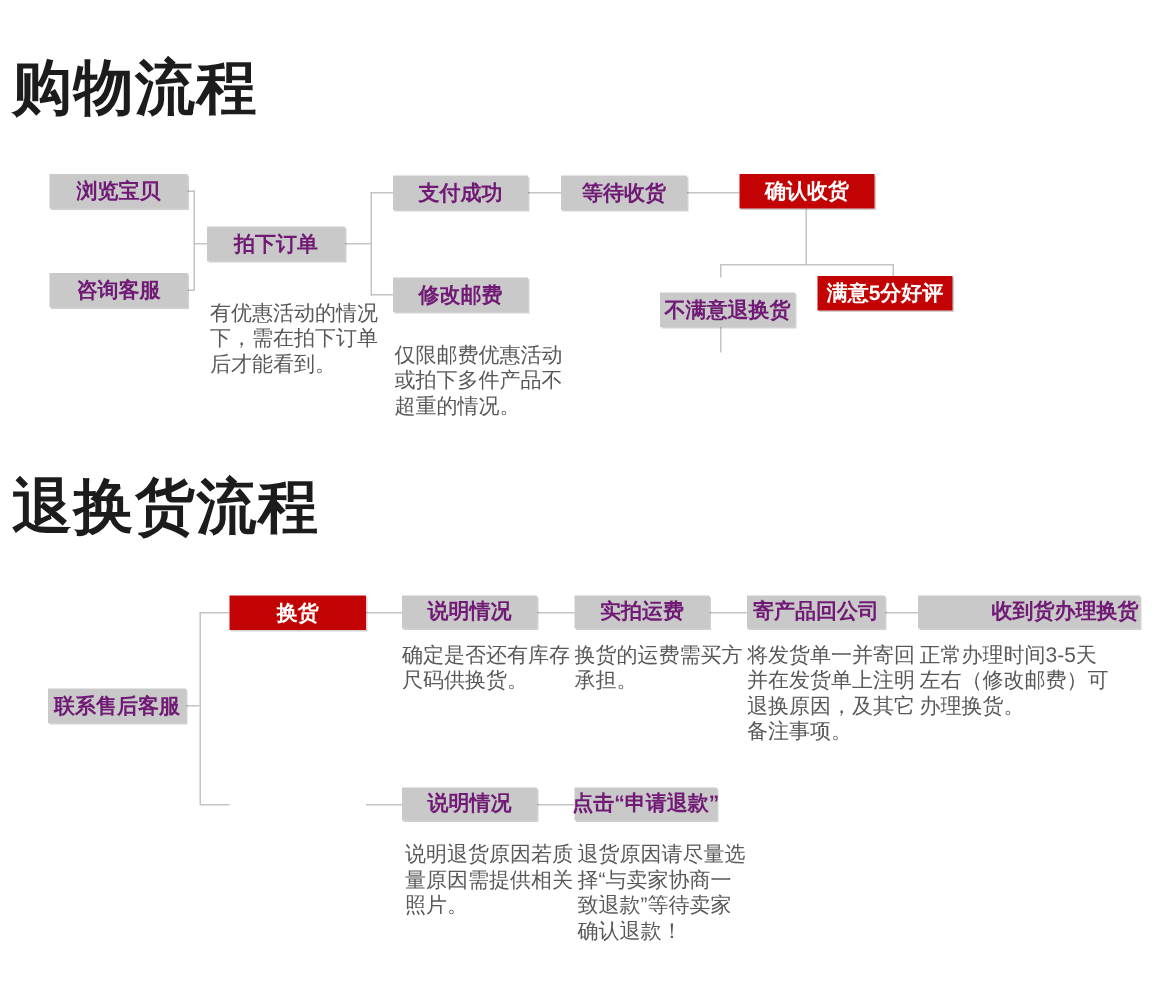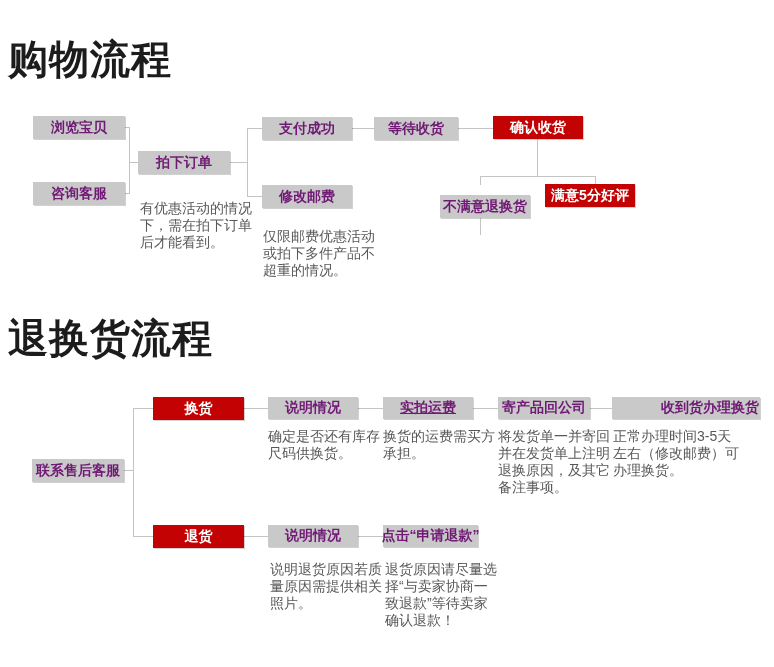--- a/index.html
+++ b/index.html
@@ -64,23 +64,22 @@
     <div class="line" style="left: 133px; top: 408px; width: 20px; height: 1px;"></div>
     <div class="line" style="left: 133px; top: 536px; width: 20px; height: 1px;"></div>
     <div class="line" style="left: 244px; top: 408px; width: 24px; height: 1px;"></div>
     <div class="line" style="left: 358px; top: 408px; width: 25px; height: 1px;"></div>
     <div class="line" style="left: 473px; top: 408px; width: 25px; height: 1px;"></div>
     <div class="line" style="left: 590px; top: 408px; width: 22px; height: 1px;"></div>
     <div class="line" style="left: 244px; top: 536px; width: 24px; height: 1px;"></div>
     <div class="line" style="left: 358px; top: 536px; width: 25px; height: 1px;"></div>
     <div class="box red" style="left: 153px; top: 397px; width: 91px; height: 23px;">换货</div>
     <div class="box" style="left: 32px; top: 459px; width: 92px; height: 23px;">联系售后客服</div>
-    <div class="box red" style="left: 153px; top: 525px; width: 91px; height: 23px;">退货</div>
     <div class="box" style="left: 268px; top: 397px; width: 90px; height: 22px;">说明情况</div>
-    <div class="box" style="left: 383px; top: 397px; width: 90px; height: 22px; text-decoration: underline;">实拍运费</div>
+    <div class="box" style="left: 383px; top: 397px; width: 90px; height: 22px;">实拍运费</div>
     <div class="box" style="left: 498px; top: 397px; width: 92px; height: 22px;">寄产品回公司</div>
     <div class="box" style="left: 612px; top: 397px; width: 100px; height: 22px; padding-left: 48px;">收到货办理换货</div>
     <div class="box" style="left: 268px; top: 525px; width: 90px; height: 22px;">说明情况</div>
     <div class="box" style="left: 383px; top: 525px; width: 95px; height: 22px;">点击“申请退款”</div>
     <div class="note" style="left: 268px; top: 428px; width: 135px;">确定是否还有库存
 尺码供换货。</div>
     <div class="note" style="left: 383px; top: 428px; width: 135px;">换货的运费需买方
 承担。</div>
     <div class="note" style="left: 498px; top: 428px; width: 140px;">将发货单一并寄回
 并在发货单上注明

